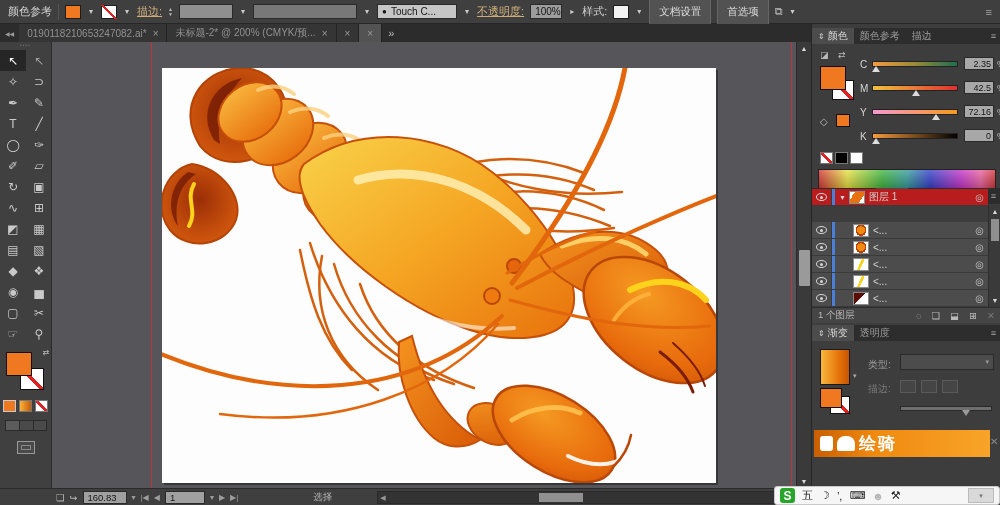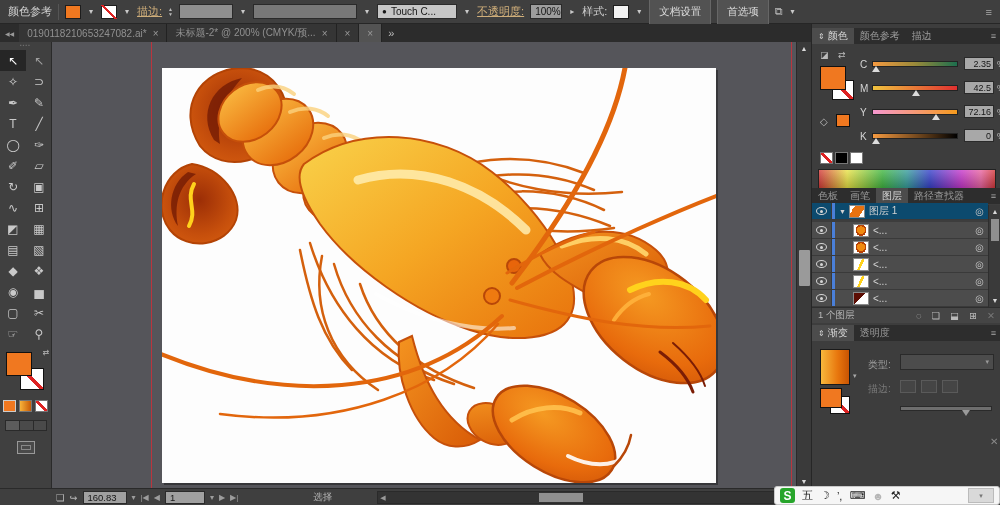--- a/index.html
+++ b/index.html
@@ -413,21 +413,21 @@
       </div>
     <div class="ptab active">
         <span>图层</span>
       </div>
     <div class="ptab">
         <span>路径查找器</span>
       </div>
     <span class="pmenu">≡</span>
   </div>
 
-  <div class="layer-row" style="top:179px;background:#0c4a6e">
+  <div class="layer-row" style="top:165px;background:#b91c1c">
     <span class="lr-eyecell">
         <span class="eye"></span>
       </span>
     <span class="lr-stripe"></span>
     <span style="font-size:7px;margin-right:3px">▼</span>
     <span class="th th-lobster"></span>
     <span>图层 1</span>
     <span class="lr-target">◎</span>
   </div>
   <div class="layer-row" style="top:198px">
@@ -524,20 +524,25 @@
   <span class="abs" style="left:56px;top:358px;font-size:10px;color:#787878">描边:</span>
   <div class="abs" style="left:88px;top:356px">
     <span class="gbtn"></span>
     <span class="gbtn"></span>
     <span class="gbtn"></span>
   </div>
   <div class="abs" style="left:88px;top:382px;width:92px;height:5px;background:#6e6e6e;border:1px solid #2a2a2a">
     <span style="position:absolute;left:68%;top:3px;width:0;height:0;border-left:4px solid transparent;border-right:4px solid transparent;border-top:6px solid #9a9a9a"></span>
   </div>
 
+  <div id="watermark">
+    <span class="wm-blob"></span>
+    <span class="wm-blob2"></span>
+    <span>绘骑</span>
+  </div>
   <span class="abs" style="left:178px;top:412px;color:#8a8a8a;font-size:10px">✕</span>
 </aside>
 
 <footer id="status-bar">
   <span>❏</span>
   <span>↪</span>
   <span class="st-box" style="width:44px">160.83</span>
   <span class="st-arrow">▾</span>
   <span class="st-arrow">|◀</span>
   <span class="st-arrow">◀</span>

